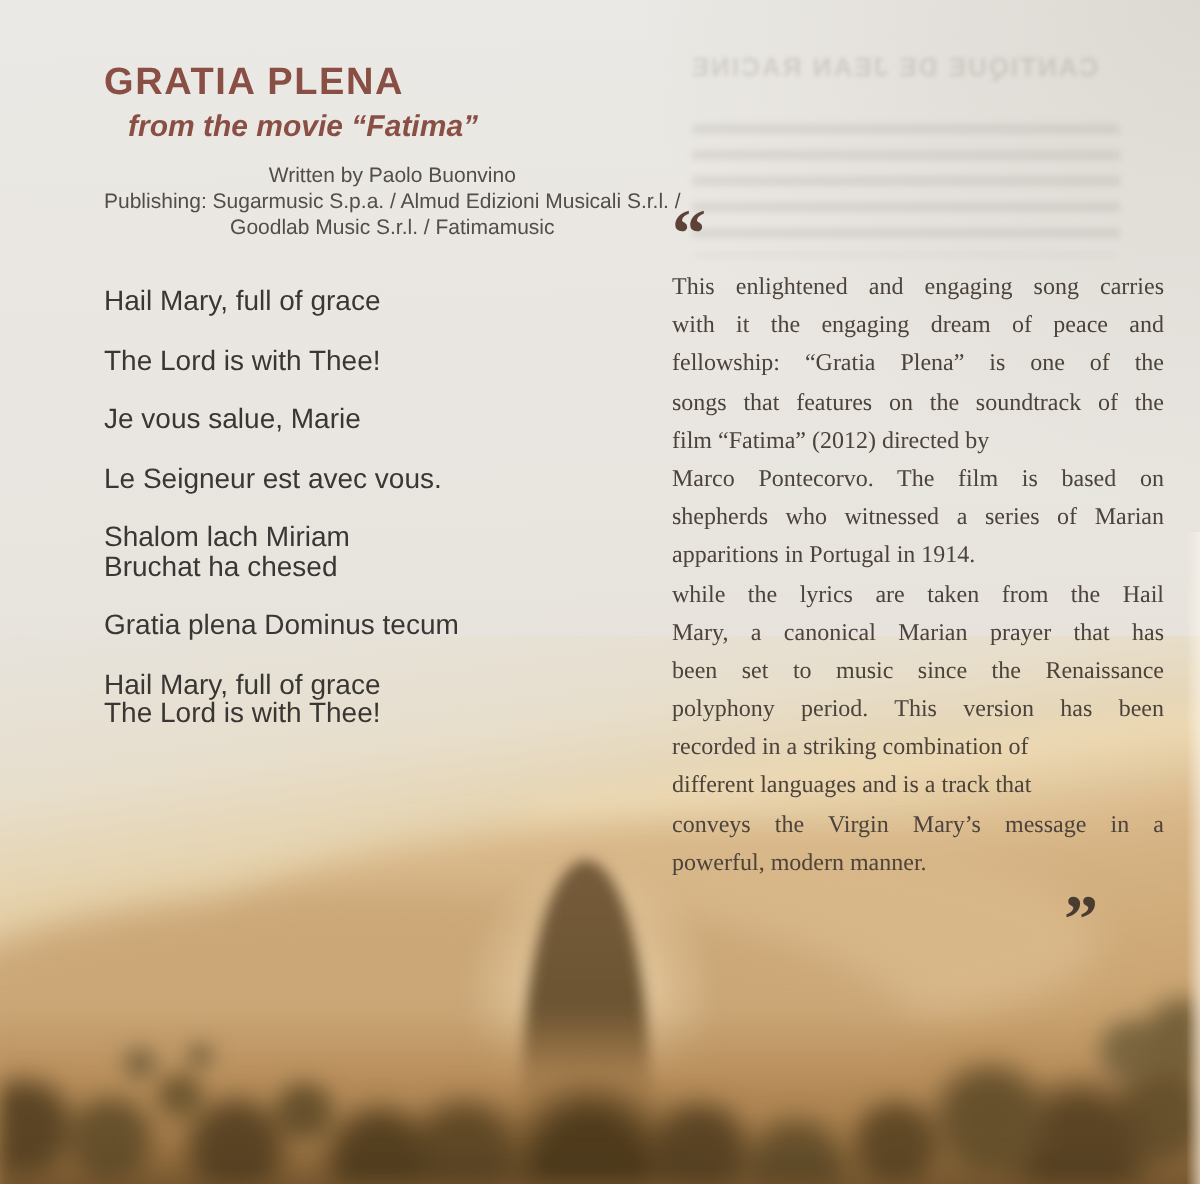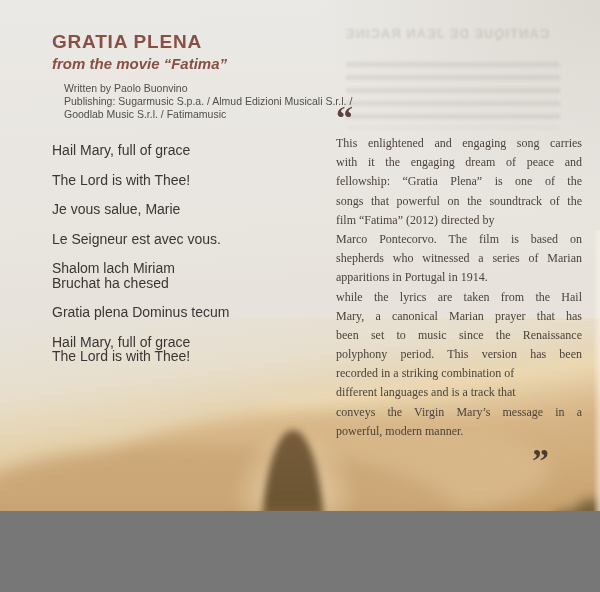--- a/index.html
+++ b/index.html
@@ -1,18 +1,18 @@
 <!DOCTYPE html>
 <html><head>
 <meta charset="utf-8">
 <style>
   html,body{margin:0;padding:0;background:#777;}
   .page{
     position:relative;
-    width:600px;height:511px;
+    width:600px;height:592px;
     margin:0 auto;
     overflow:hidden;
     background:linear-gradient(178deg,#ebe9e5 0%,#e9e6e1 35%,#e7e3dc 55%);
     font-family:"Liberation Sans",sans-serif;
   }
   
   .corner-tint{position:absolute;top:0;right:0;width:46%;height:42%;
     background:radial-gradient(ellipse at top right,rgba(203,198,189,0.45),rgba(203,198,189,0) 72%);}
   .edge-right{position:absolute;top:45%;right:0;bottom:0;width:7px;
     background:linear-gradient(90deg,rgba(255,250,240,0) 0%,rgba(253,247,236,0.55) 100%);z-index:6;}
@@ -78,24 +78,24 @@
     filter:blur(6px);}
   .l-left-light{left:-60px;top:120px;width:280px;height:180px;border-radius:50%;
     background:radial-gradient(closest-side,rgba(238,218,180,0.55),rgba(238,218,180,0) 75%);
     filter:blur(6px);}
   .l-bottom-shade{left:0;right:0;bottom:-6px;height:26px;
     background:linear-gradient(180deg,rgba(59,44,20,0) 0%,rgba(59,44,20,0.4) 100%);
     filter:blur(3px);}
   
   .title{position:absolute;left:52px;top:31px;
     font-size:19px;font-weight:bold;letter-spacing:0.8px;color:#8a4f44;z-index:5;}
-  .subtitle{position:absolute;left:52px;top:55px;
+  .subtitle{position:absolute;left:64px;top:55px;
     font-size:15px;font-weight:bold;font-style:italic;color:#8a4f44;z-index:5;}
-  .credits{position:absolute;left:64px;top:82px;
-    font-size:10.5px;line-height:13px;color:#524d48;z-index:5;}
+  .credits{position:absolute;left:52px;top:82px;
+    font-size:10.5px;line-height:13px;color:#524d48;z-index:5;text-align:center;}
   
   .lyrics{position:absolute;left:52px;top:143px;z-index:5;
     font-size:14px;line-height:14.5px;color:#393633;}
   .stanza{margin-bottom:15px;}
   
   .quote-open{position:absolute;left:336px;top:99px;z-index:5;
     font-family:"Liberation Serif",serif;font-weight:bold;font-size:34px;color:#5e423a;}
   .quote-close{position:absolute;left:532px;top:442px;z-index:5;
     font-family:"Liberation Serif",serif;font-weight:bold;font-size:34px;color:#4a3c30;}
   .quote{position:absolute;left:336px;top:134px;width:246px;z-index:5;
@@ -161,21 +161,21 @@
       <div>Hail Mary, full of grace</div>
       <div>The Lord is with Thee!</div>
     </div>
   </div>
 
   <div class="quote-open">“</div>
   <div class="quote">
     <div class="qline">This enlightened and engaging song carries</div>
     <div class="qline">with it the engaging dream of peace and</div>
     <div class="qline">fellowship: “Gratia Plena” is one of the</div>
-    <div class="qline">songs that powerful on the soundtrack of the</div>
+    <div class="qline">songs that features on the soundtrack of the</div>
     <div class="qline qshort">film “Fatima” (2012) directed by</div>
     <div class="qline">Marco Pontecorvo. The film is based on</div>
     <div class="qline">shepherds who witnessed a series of Marian</div>
     <div class="qline qshort">apparitions in Portugal in 1914.</div>
     <div class="qline">while the lyrics are taken from the Hail</div>
     <div class="qline">Mary, a canonical Marian prayer that has</div>
     <div class="qline">been set to music since the Renaissance</div>
     <div class="qline">polyphony period. This version has been</div>
     <div class="qline qshort">recorded in a striking combination of</div>
     <div class="qline qshort">different languages and is a track that</div>

